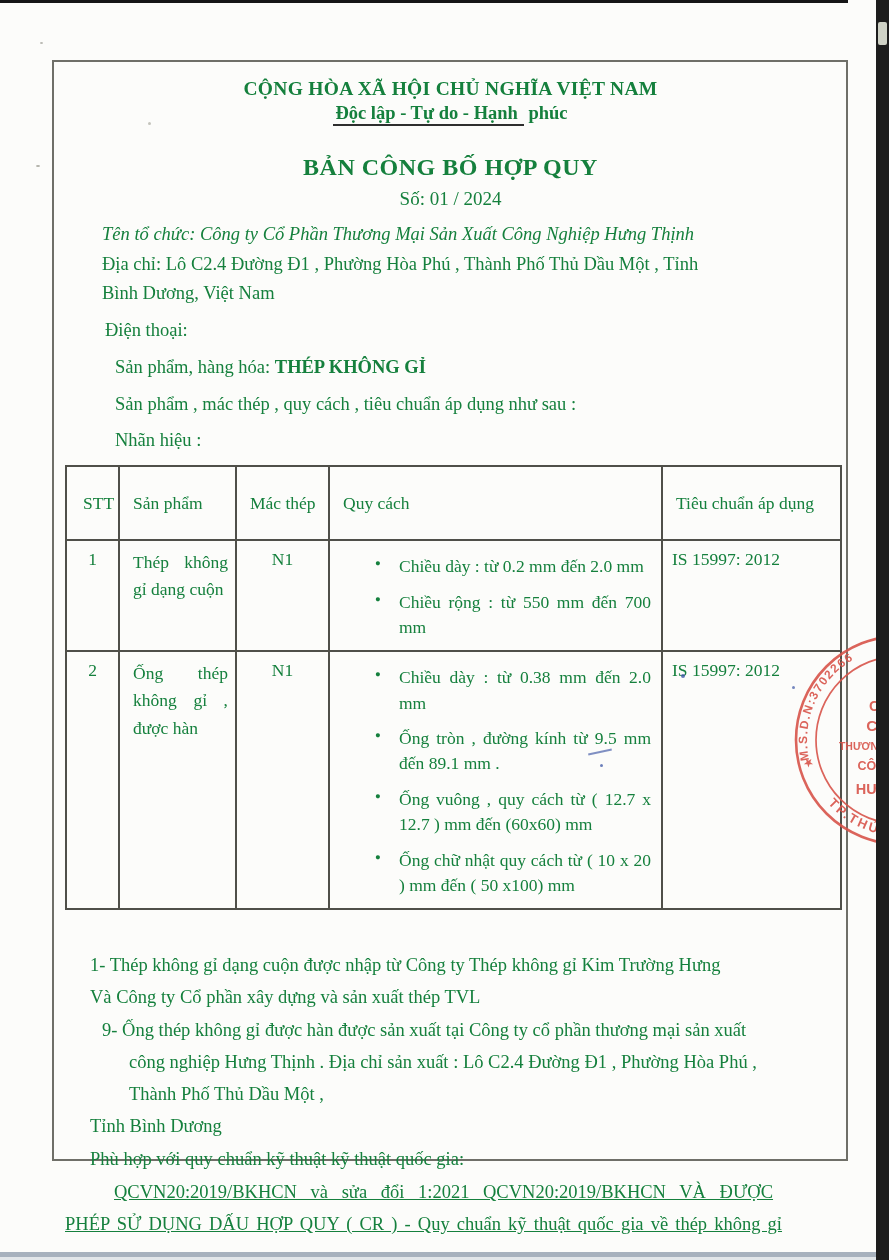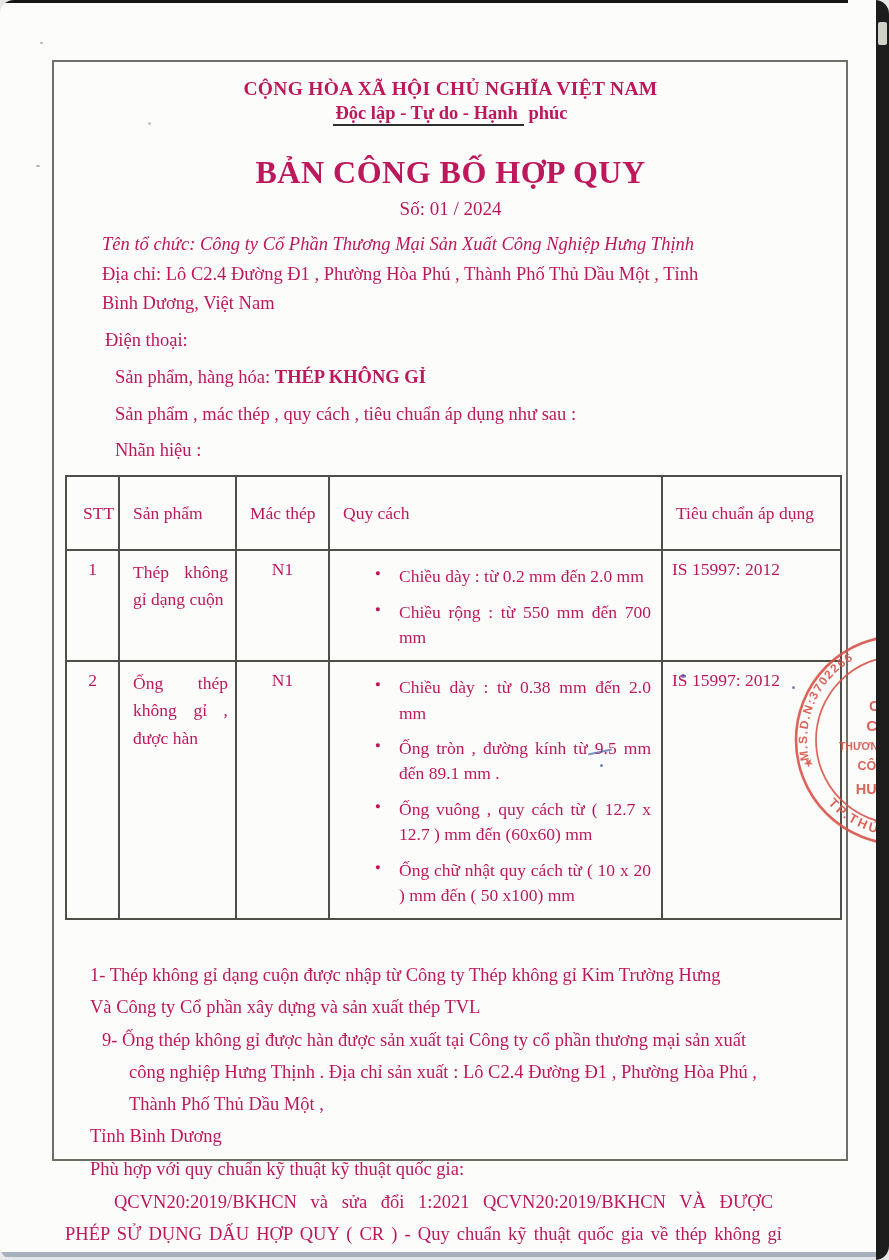--- a/index.html
+++ b/index.html
@@ -1,41 +1,40 @@
 <!DOCTYPE html>
 <html style="--stamp-color: #d8544a;"><head>
 <meta charset="utf-8">
 <style>
   html,body { margin:0; padding:0; background:#e8e8e8; }
   .page {
     position:relative; width:889px; height:1260px; margin:0 auto;
     background:#fcfcfa; overflow:hidden;
     font-family:"Liberation Serif","DejaVu Serif",serif;
-    color:#be185d;
-    border-radius:14px;
+    color:#15803d;
   }
   
   .scan-top-line   { position:absolute; left:0; top:0; width:848px; height:3px; background:#161616; }
   .scan-right-strip{ position:absolute; left:876px; top:0; width:13px; height:1260px; background:#1d1d1d; z-index:9; }
   .scan-right-spot { position:absolute; left:2px; top:22px; width:9px; height:23px; background:#cfd2c6; border-radius:2px; }
   .scan-bottom-band{ position:absolute; left:0; top:1252px; width:876px; height:5px; background:#a7b1bd; z-index:8; }
   .scan-bottom-fade{ position:absolute; left:0; top:1257px; width:876px; height:3px; background:#e2e6e9; z-index:8; }
   .speck { position:absolute; border-radius:50%; }
 
   
   .frame {
     position:absolute; left:52px; top:60px; width:792px; height:1097px;
     border:2px solid #6f6f68;
   }
   .content { padding:16px 10px 0 11px; }
 
   .nat-title { margin:0; text-align:center; font-size:19.5px; font-weight:bold; letter-spacing:.3px; }
   .motto     { margin:3px 0 0 0; text-align:center; font-size:18.5px; font-weight:bold; }
   .motto .ul { border-bottom:2px solid #2e2e2e; padding:0 6px 1px 2px; }
-  .doc-title { margin:30px 0 0 0; text-align:center; font-size:32px; font-weight:bold; letter-spacing:.5px; }
+  .doc-title { margin:30px 0 0 0; text-align:center; font-size:24px; font-weight:bold; letter-spacing:.5px; }
   .doc-num   { margin:7px 0 0 0; text-align:center; font-size:19px; font-weight:normal; }
 
   .p { font-size:18.5px; line-height:1.6; margin:0; }
   .p-org    { margin:10px 0 0 37px;font-style:italic; }
   .p-addr   { margin:0 30px 0 37px; }
   .p-phone  { margin:7px 0 0 40px; }
   .p-product{ margin:8px 0 0 50px; }
   .p-brand  { margin:6px 0 0 50px; }
   .p-intro  { margin:7px 0 0 50px; }
   .bold { font-weight:bold; }
@@ -60,21 +59,21 @@
 
   .notes { font-size:18.5px; line-height:1.72; }
   .note1 { margin:40px 0 0 25px; }
   .note1 .l1 { display:block; }
   .note1 .l2 { display:block; }
   .note2 { margin:1px 0 0 64px; }
   .note2 .l1 { display:block; margin-left:-27px; }
   .note2 .l2, .note2 .l3 { display:block; }
   .province { margin:1px 0 0 25px; }
   .conform  { margin:1px 0 0 25px; }
-  .qcvn { margin:1px 0 15px 0; width:775px; }
+  .qcvn { margin:1px 0 15px 0; width:775px;text-decoration:underline; }
   .qcvn .l1 { display:block; margin-left:49px; word-spacing:9px; }
   .qcvn .l2 { display:block; word-spacing:2.5px; }
 
   
   .stamp { position:absolute; left:793px; top:633px; width:214px; height:214px; z-index:3; opacity:.9; }
   .stamp text { font-weight:bold; }
   .stamp .arc  { font-family:"Liberation Sans","DejaVu Sans",sans-serif; }
   .stamp .mid  { font-family:"Liberation Sans","DejaVu Sans",sans-serif; text-anchor:middle; }
 
   .ink { position:absolute; background:#3c55a5; z-index:4; }

